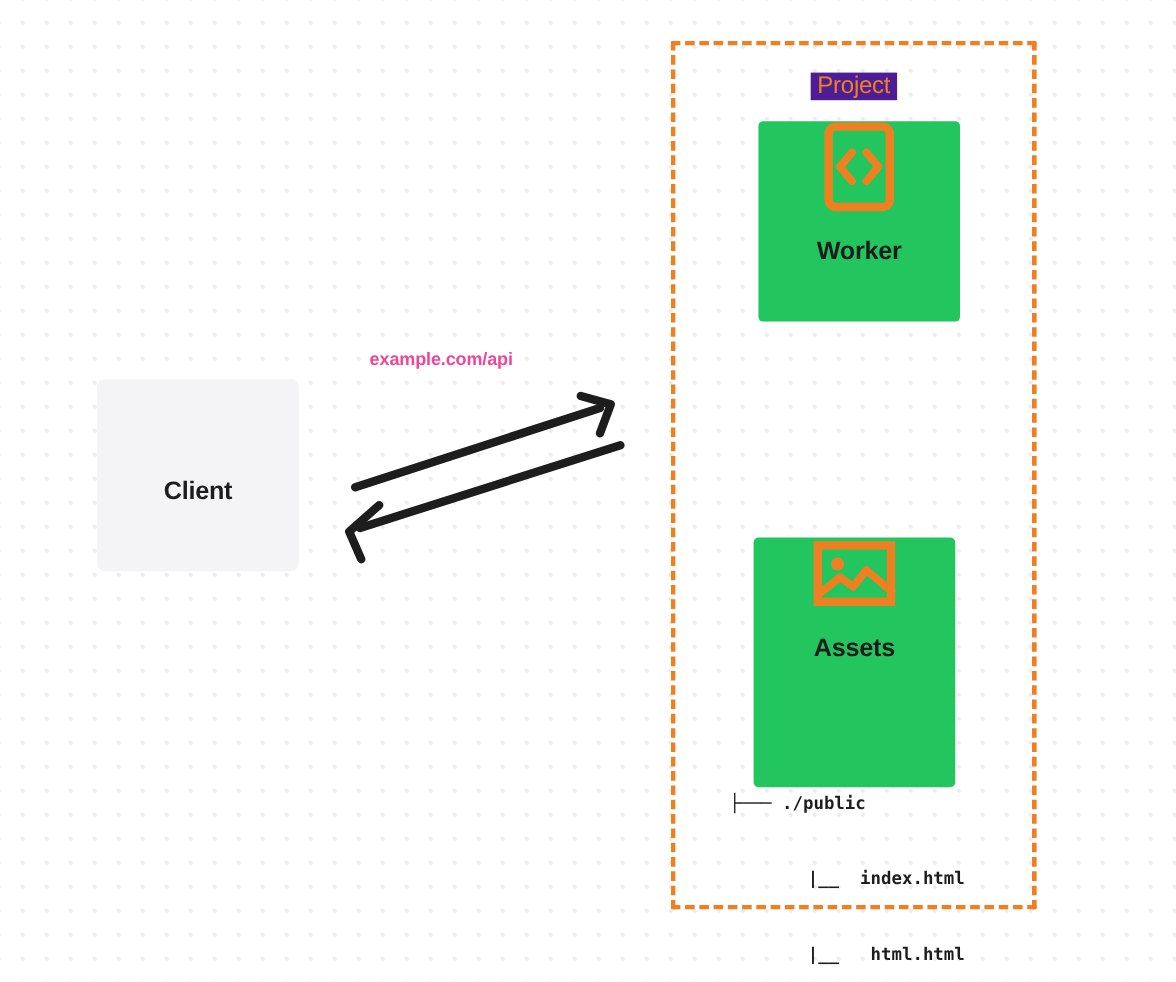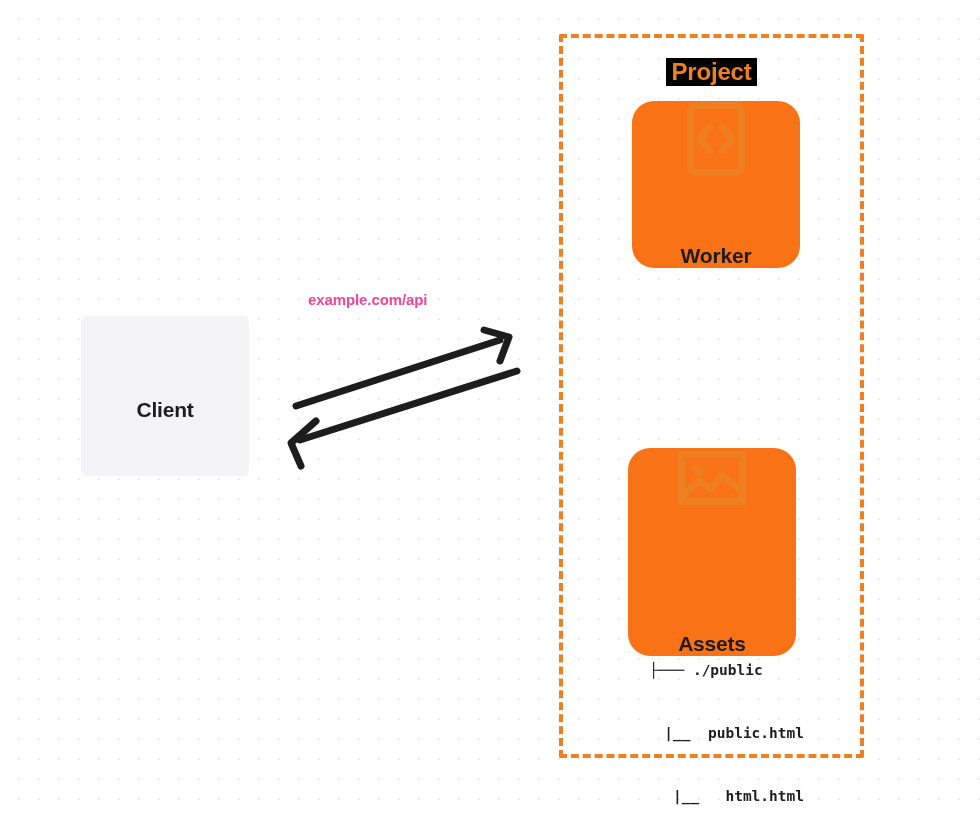--- a/index.html
+++ b/index.html
@@ -75,38 +75,38 @@
     height: 724px;
     box-sizing: border-box;
     border: 4px dashed #ef8022;
     border-radius: 2px;
   }
   .project-title {
     position: absolute;
     left: 50%;
     top: 34px;
     transform: translate(-50%, -50%);
-    background: #000000;
+    background: #4c1d95;
     padding: 0 6px;
-    font-size: 24px;
-    font-weight: bold;
+    font-size: 20px;
+    font-weight: normal;
     color: #ef8022;
     letter-spacing: -0.2px;
     white-space: nowrap;
   }
 
   
   .card {
     position: absolute;
-    background: #f97316;
-    border-radius: 22px;
+    background: #22c55e;
+    border-radius: 4px;
     display: flex;
     flex-direction: column;
     align-items: center;
-    justify-content: space-between;
+    justify-content: flex-start;
   }
   .card-worker {
     left: 632px;
     top: 101px;
     width: 168px;
     height: 167px;
   }
   .card-assets {
     left: 628px;
     top: 448px;
@@ -135,21 +135,21 @@
     font-weight: bold;
     color: #1d1d1d;
     line-height: 21px;
     white-space: pre;
   }
   .tree-row {
     display: block;
     text-align: right;
   }
   .tree-root {
-    text-align: center;
+    text-align: left;
     padding-left: 0;
   }
 </style>
 </head>
 <body>
 
 <div class="canvas">
 
   <div class="client-box">
     <span class="client-label">Client</span>
@@ -191,18 +191,18 @@
         <rect x="4.5" y="6.5" width="61" height="47" stroke="#ef8022" stroke-width="7"></rect>
         <circle cx="21" cy="22" r="5.5" fill="#ef8022"></circle>
         <polyline points="8,45 23,33 34,41 45,27 66,45" fill="none" stroke="#ef8022" stroke-width="6.5" stroke-linecap="round" stroke-linejoin="round"></polyline>
       </svg>
     </span>
     <span class="card-label">Assets</span>
   </div>
 
   <div class="file-tree">
     <span class="tree-row tree-root">├─── ./public</span>
-    <span class="tree-row">   |__  public.html</span>
+    <span class="tree-row">   |__  index.html</span>
     <span class="tree-row">   |__   html.html</span>
     
   </div>
 
 </div>
 
 </body></html>

